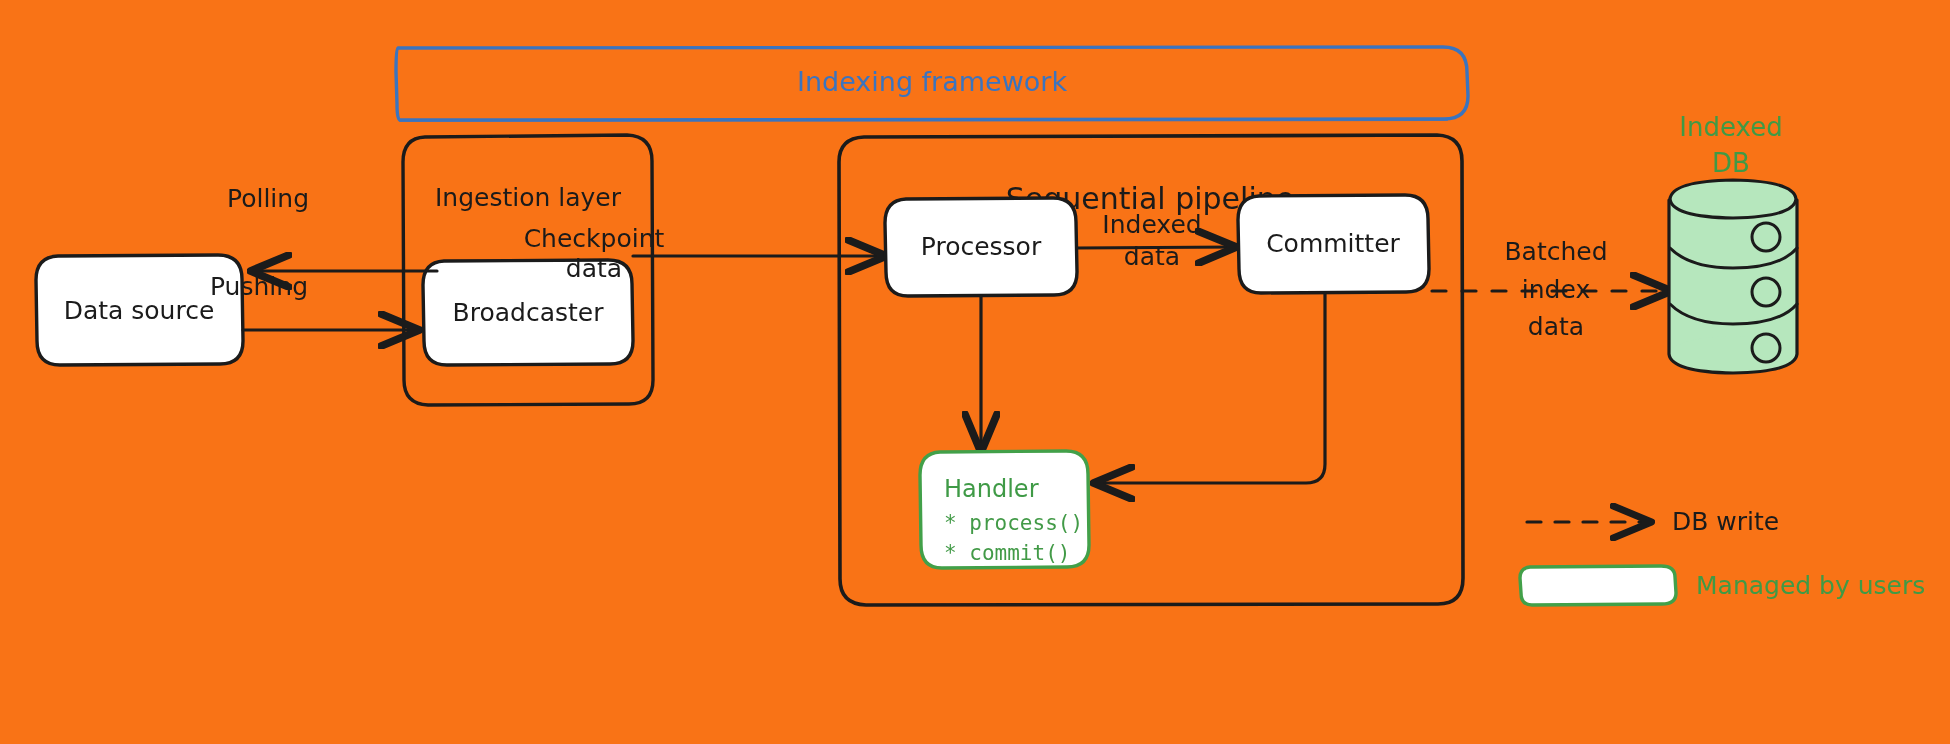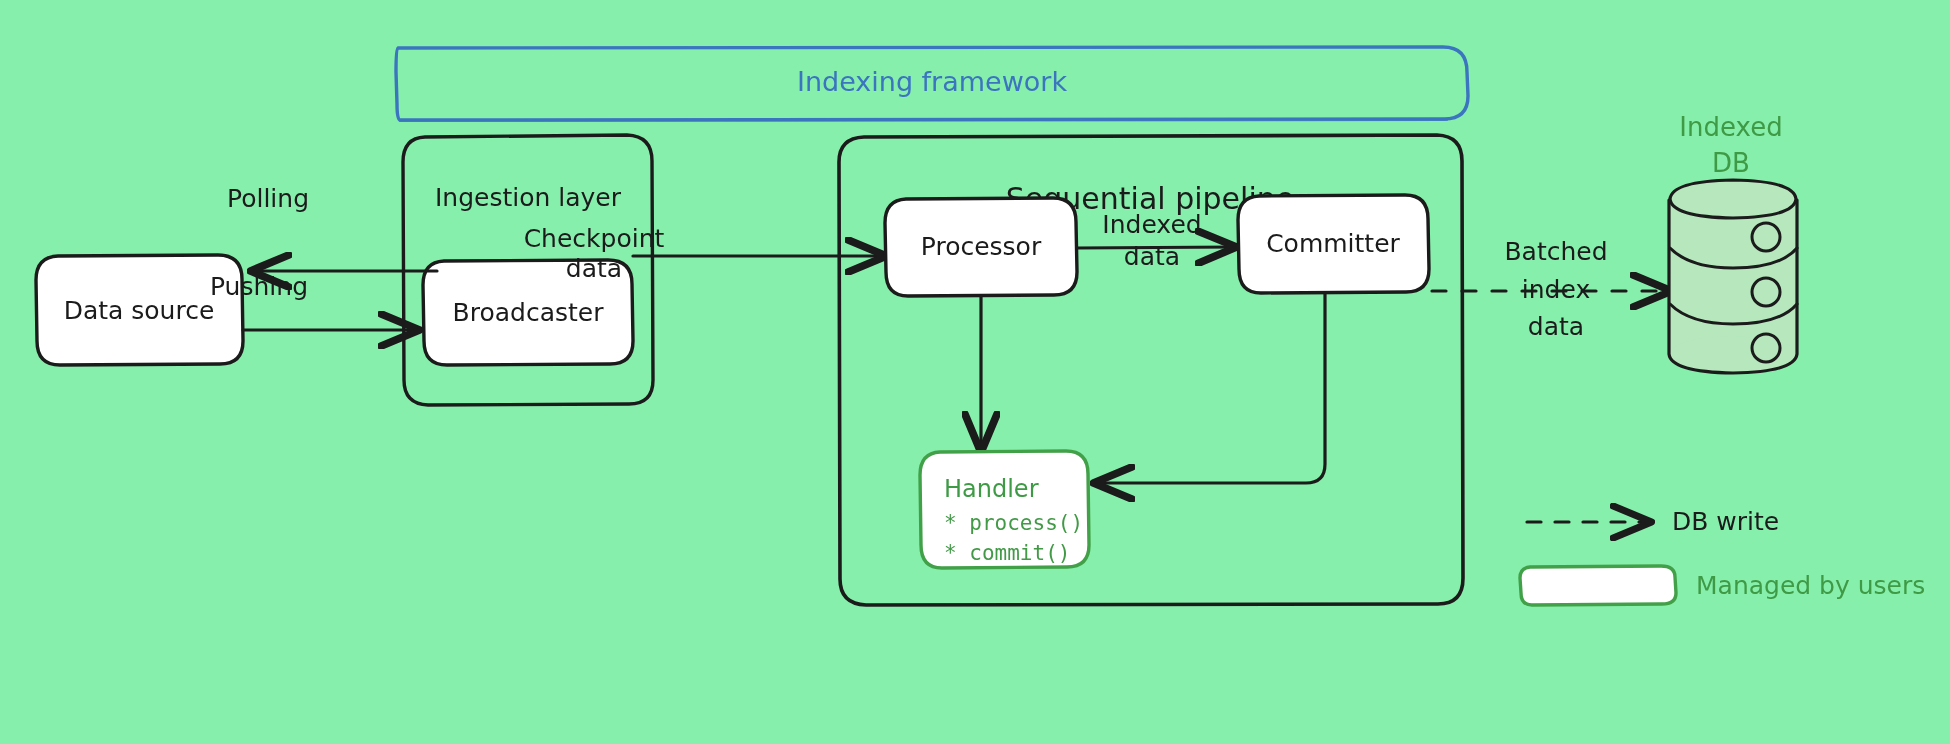--- a/index.html
+++ b/index.html
@@ -8,21 +8,21 @@
     padding: 0;
     background: #ffffff;
   }
   body {
     font-family: "DejaVu Sans", sans-serif;
   }
   #canvas {
     position: relative;
     width: 1950px;
     height: 744px;
-    background: #86efac;
+    background: #f97316;
     overflow: hidden;
   }
   #diagram-svg {
     position: absolute;
     left: 0;
     top: 0;
     width: 1950px;
     height: 744px;
   }
   .hand-text {

